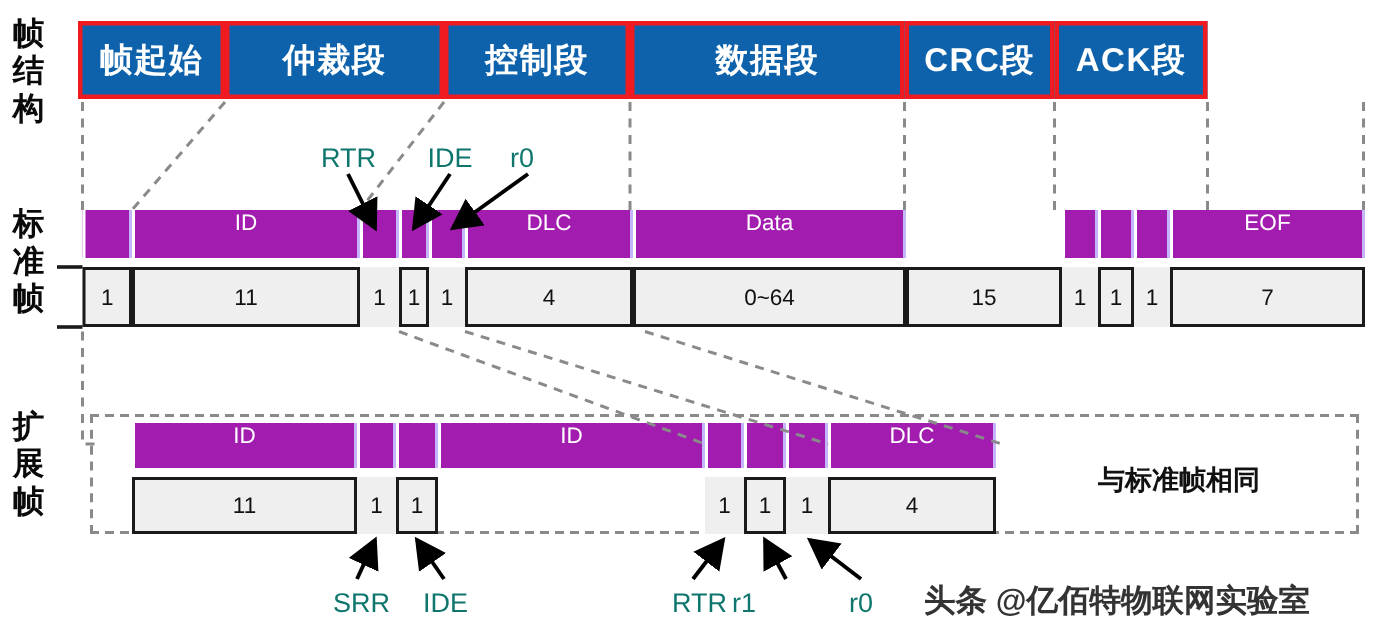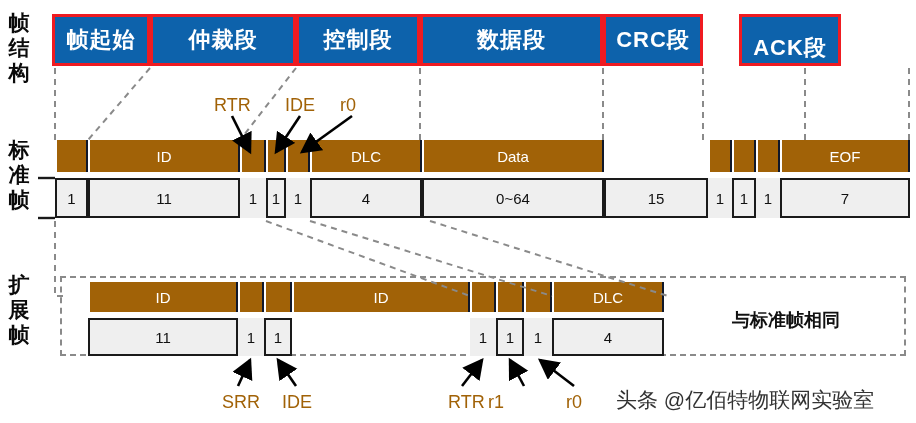--- a/index.html
+++ b/index.html
@@ -16,40 +16,40 @@
     text-align:center;letter-spacing:0;
   }
   .rowlabel span{display:block;}
 
   
   .structband{position:absolute;top:14px;height:52px;border:3px solid #ef1b21;box-sizing:border-box;
               background:#0d62ab;display:flex;align-items:center;justify-content:center;}
   .structband .txt{color:#ffffff;font-size:22px;font-weight:700;letter-spacing:1px;white-space:nowrap;}
 
   
-  .bluecell{position:absolute;background:#a16207;display:flex;align-items:center;justify-content:center;
-            border-left:2px solid #ffffff;border-right:2px solid #0f172a;box-sizing:border-box;}
+  .bluecell{position:absolute;background:#a21caf;display:flex;align-items:flex-start;justify-content:center;
+            border-left:2px solid #ffffff;border-right:2px solid #c4b5fd;box-sizing:border-box;}
   .bluecell .txt{color:#ffffff;font-size:15px;font-weight:400;white-space:nowrap;}
 
   
   .bitcell{position:absolute;background:#efefef;border:2px solid #1a1a1a;box-sizing:border-box;
            display:flex;align-items:center;justify-content:center;}
   .bitcell.noborder{border:none;background:#efefef;}
   .bitcell .txt{color:#111111;font-size:15px;font-weight:400;white-space:nowrap;}
 
   
-  .anno{position:absolute;font-size:18px;color:#a16207;white-space:nowrap;font-weight:400;}
+  .anno{position:absolute;font-size:18px;color:#0f766e;white-space:nowrap;font-weight:400;}
 
   
   .dashbox{position:absolute;border:2px dashed #8a8a8a;box-sizing:border-box;}
   .sameas{position:absolute;display:flex;align-items:center;justify-content:center;
           font-size:18px;font-weight:700;color:#111;}
 
   
-  .watermark{position:absolute;font-size:21px;font-weight:400;color:#333333;white-space:nowrap;}
+  .watermark{position:absolute;font-size:21px;font-weight:700;color:#333333;white-space:nowrap;}
 
   svg.ov{position:absolute;left:0;top:0;width:916px;height:423px;pointer-events:none;}
 </style>
 </head>
 <body>
 
 <div id="stage">
 
   <div class="rowlabel" style="top:10px;">
     <span>帧</span>
@@ -77,21 +77,21 @@
   </div>
   <div class="structband" style="left:296px;width:124px;text-align:center;">
     <div class="txt">控制段</div>
   </div>
   <div class="structband" style="left:420px;width:183px;">
     <div class="txt">数据段</div>
   </div>
   <div class="structband" style="left:603px;width:100px;">
     <div class="txt">CRC段</div>
   </div>
-  <div class="structband" style="left:739px;width:102px;align-items:flex-end;">
+  <div class="structband" style="left:703px;width:102px;">
     <div class="txt">ACK段</div>
   </div>
 
   <div class="bluecell" style="left:55px;top:140px;width:33px;height:32px;">
     <div class="txt"></div>
     </div>
   <div class="bluecell" style="left:88px;top:140px;width:152px;height:32px;">
     <div class="txt">ID</div>
     </div>
   <div class="bluecell" style="left:240px;top:140px;width:26px;height:32px;">

